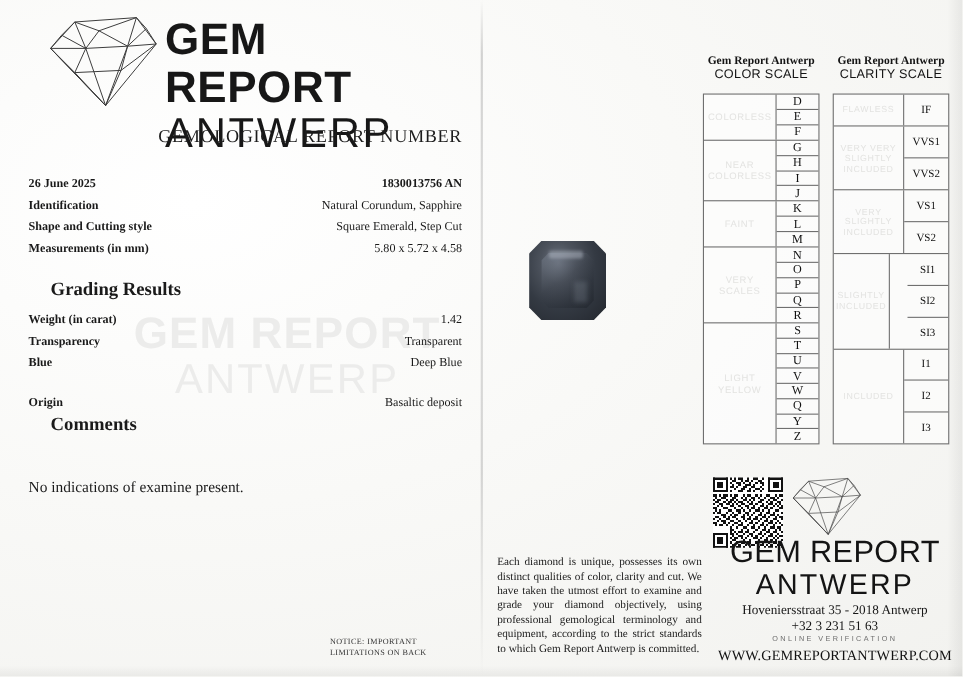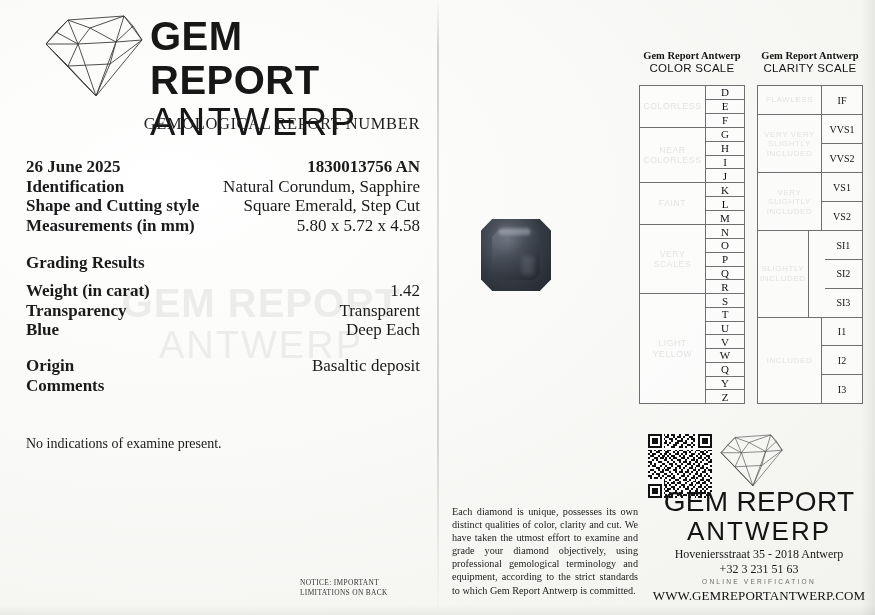--- a/index.html
+++ b/index.html
@@ -61,24 +61,24 @@
 
   .report-number-title{
     position:absolute;left:30px;top:114px;width:390px;
     text-align:right;font-size:16.5px;letter-spacing:.6px;
     color:#1d1d1d;
   }
 
   
   .datablock{position:absolute;left:26px;top:158px;width:394px;}
   .row{display:flex;justify-content:space-between;align-items:flex-end;
-       font-size:17px;line-height:18.5px;margin-bottom:1px;}
+       font-size:11px;line-height:18.5px;margin-bottom:1px;}
   .row .lbl{font-weight:700;}
   .row .val{text-align:right;}
-  .section-title{font-size:17px;font-weight:700;margin-top:18px;margin-bottom:9px;}
+  .section-title{font-size:17px;font-weight:700;margin-top:18px;margin-bottom:9px;margin-left:20px;}
   .gap{height:16px;}
 
   .comments-text{
     position:absolute;left:26px;top:435px;width:394px;
     font-size:14px;line-height:18px;
   }
 
   .notice{
     position:absolute;left:300px;top:578px;width:124px;
     font-size:7.4px;line-height:10px;letter-spacing:.35px;
@@ -249,21 +249,21 @@
     <div class="row">
       <span class="lbl">Weight (in carat)</span>
       <span class="val">1.42</span>
     </div>
     <div class="row">
       <span class="lbl">Transparency</span>
       <span class="val">Transparent</span>
     </div>
     <div class="row">
       <span class="lbl">Blue</span>
-      <span class="val">Deep Each</span>
+      <span class="val">Deep Blue</span>
     </div>
 
     <div class="gap"></div>
 
     <div class="row">
       <span class="lbl">Origin</span>
       <span class="val">Basaltic deposit</span>
     </div>
     <div class="section-title" style="margin-top:1px">Comments</div>
   </div>

